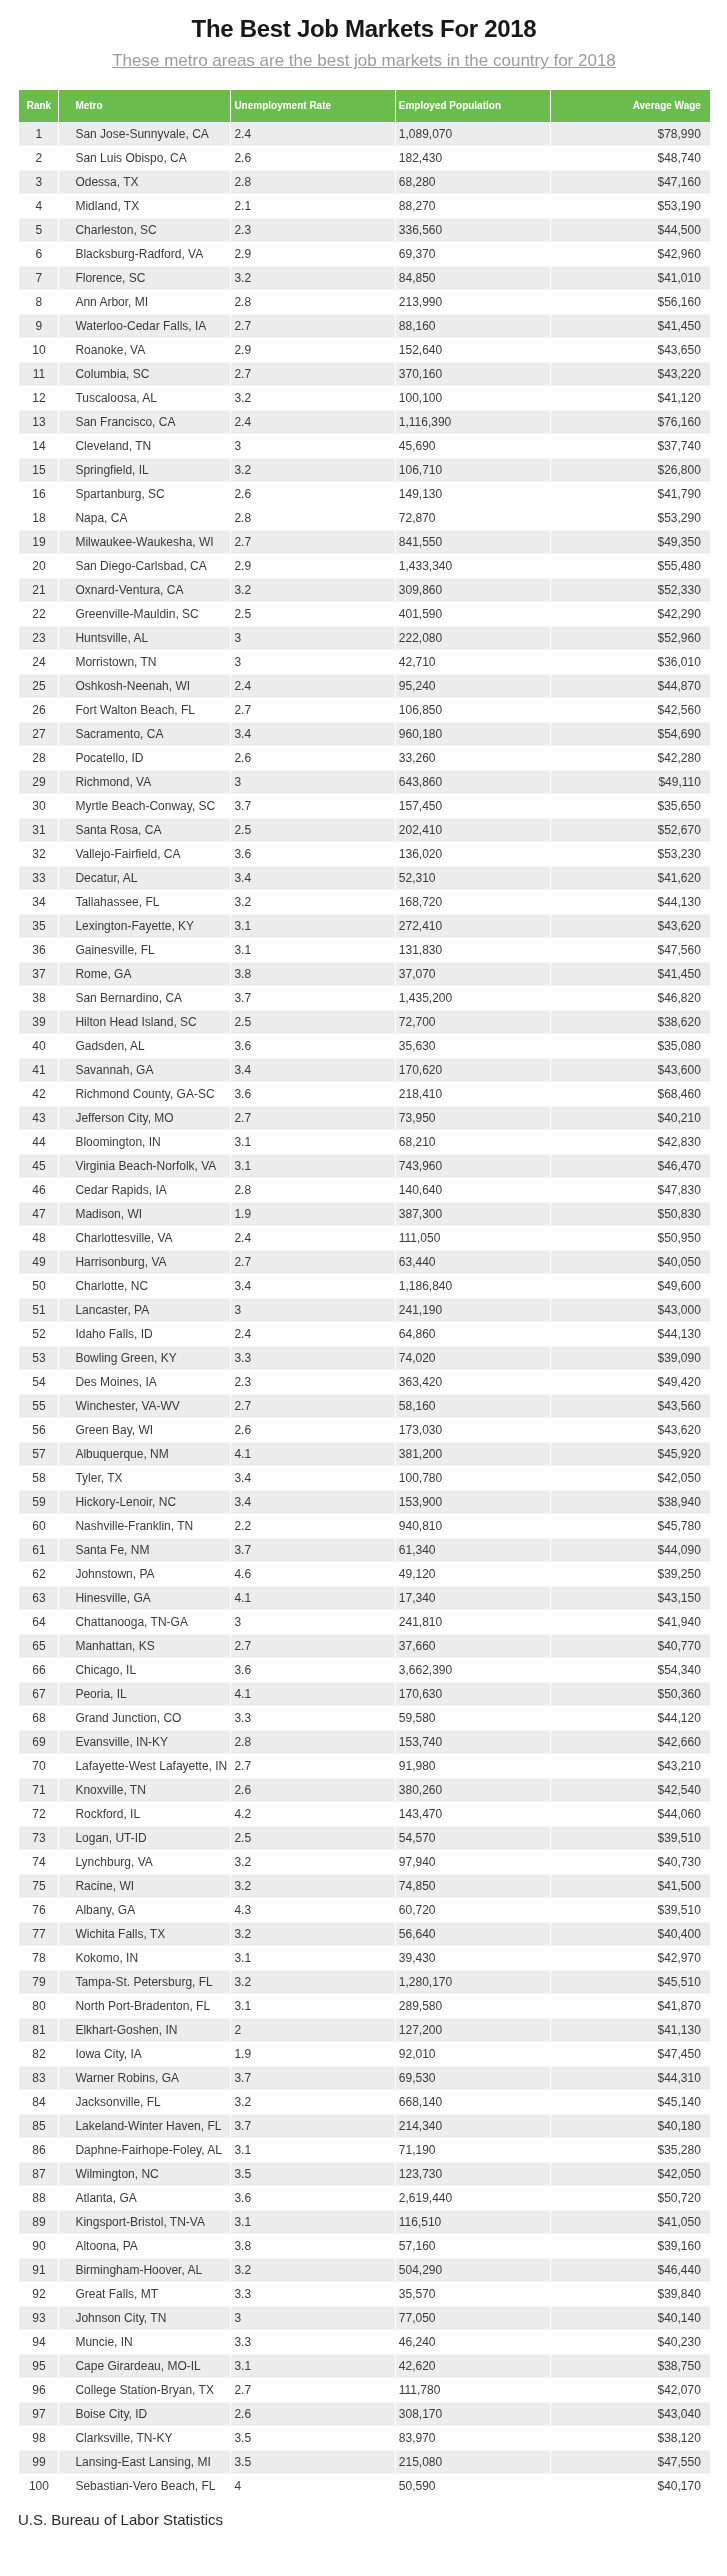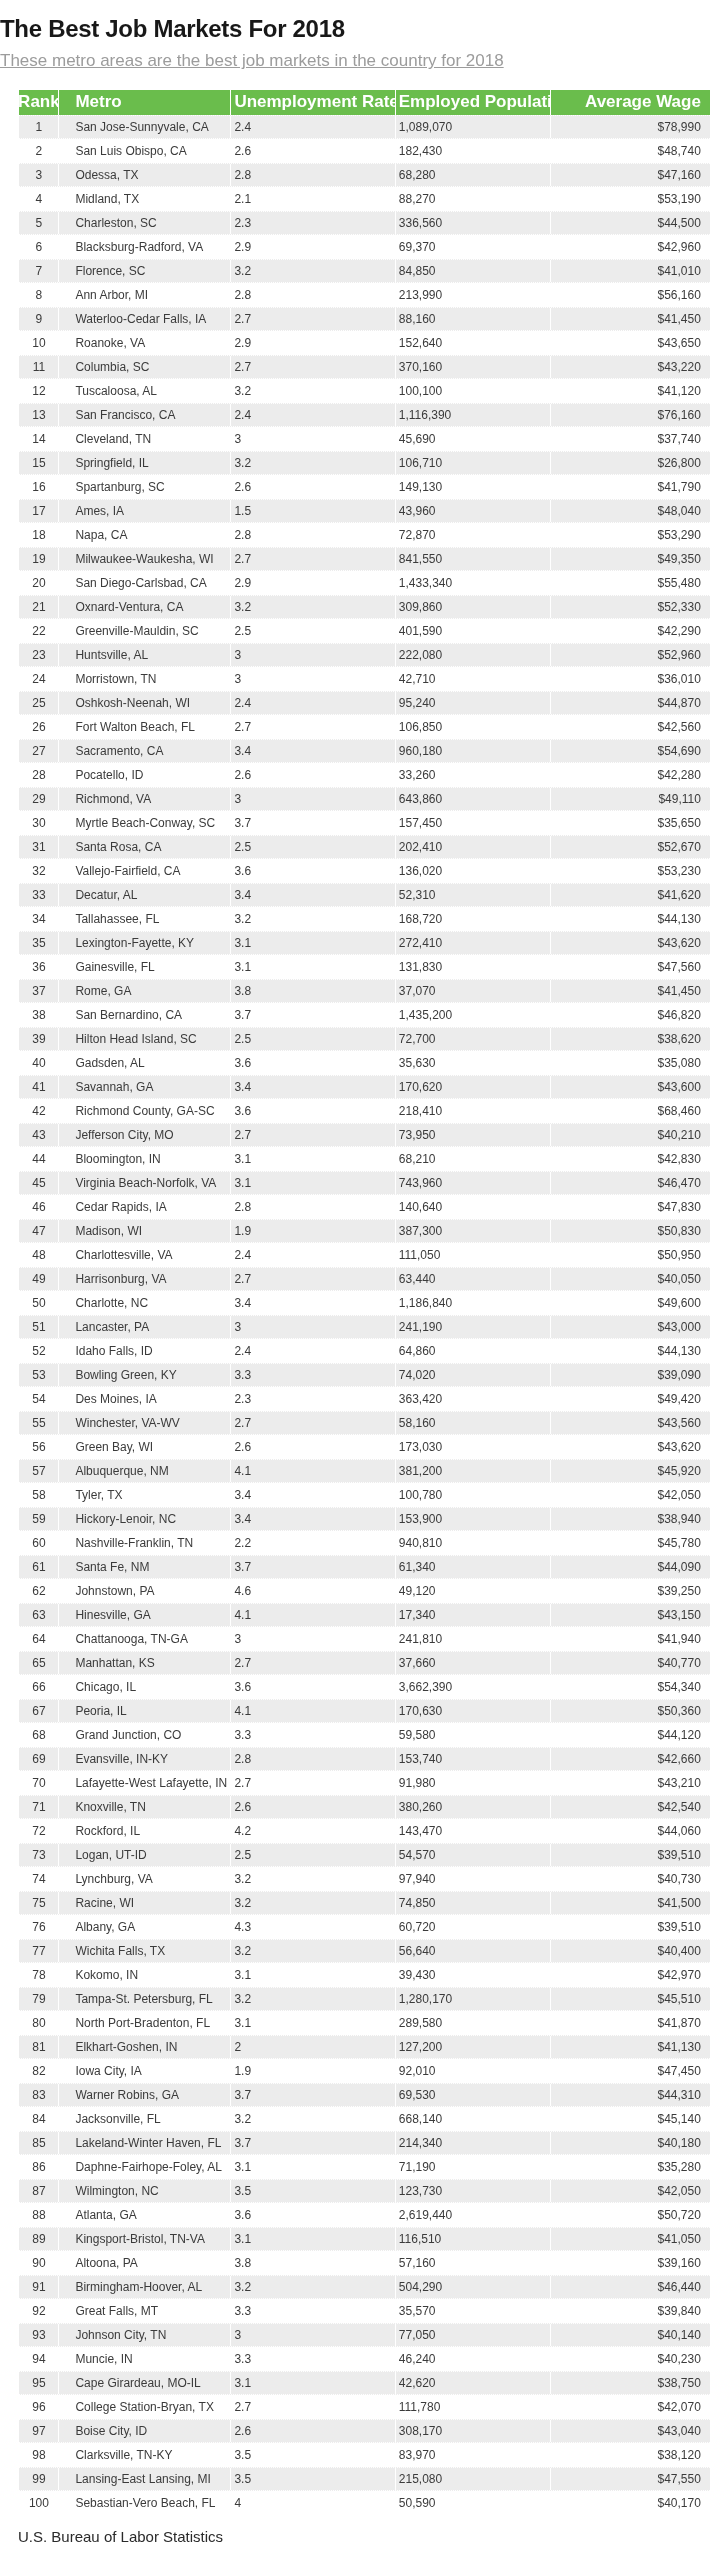--- a/index.html
+++ b/index.html
@@ -2,38 +2,38 @@
 <html style="font-size:9.7px"><head>
 <meta charset="utf-8">
 <style>
   * { margin:0; padding:0; box-sizing:border-box; }
   html,body { background:#fff; }
   body {
     width:728px; height:2576px; overflow:hidden;
     font-family:"Liberation Sans", sans-serif;
     -webkit-font-smoothing:antialiased;
   }
-  .masthead { text-align:left; padding-top:14.6px; }
+  .masthead { text-align:center; padding-top:14.6px; }
   .title {
     font-size:24px; font-weight:700; color:#181818;
     letter-spacing:-0.3px; line-height:27px;
   }
   .subtitle {
     margin-top:9.7px; font-size:17px; color:#9c9c9c;
     font-weight:400; line-height:19.4px;text-decoration:underline;
   }
   .table { margin:19px 0 0 19.4px; width:691px; }
   .grid-row {
     display:grid;
     grid-template-columns:39px 172px 165px 155px 159px;
     align-items:center;
   }
   .header-row {
-    height:25px; background:#6abd4c; color:#ffffff;
-    font-weight:700; font-size:17px;
+    height:32px; background:#6abd4c; color:#ffffff;
+    font-weight:700; font-size:10px;
   }
   .row { height:24px; font-size:12px; color:#3b3b3b; background:#ffffff; }
   .row.stripe {
     background:#ececec;
     border-top:1.2px dotted #ffffff;
     border-bottom:1.2px dotted #ffffff;
   }
   .hcell, .cell { height:100%; display:flex; align-items:center; overflow:hidden; white-space:nowrap; }
   .hcell + .hcell, .cell + .cell { border-left:1.8px solid #ffffff; }
   .col-rank  { justify-content:center; }
@@ -183,27 +183,20 @@
   </div>
 
   <div class="grid-row row">
     <div class="cell col-rank">16</div>
     <div class="cell col-metro">Spartanburg, SC</div>
     <div class="cell col-unemp">2.6</div>
     <div class="cell col-emp">149,130</div>
     <div class="cell col-wage">$41,790</div>
   </div>
 
-  <div class="grid-row row stripe">
-    <div class="cell col-rank">17</div>
-    <div class="cell col-metro">Ames, IA</div>
-    <div class="cell col-unemp">1.5</div>
-    <div class="cell col-emp">43,960</div>
-    <div class="cell col-wage">$48,040</div>
-  </div>
 
   <div class="grid-row row">
     <div class="cell col-rank">18</div>
     <div class="cell col-metro">Napa, CA</div>
     <div class="cell col-unemp">2.8</div>
     <div class="cell col-emp">72,870</div>
     <div class="cell col-wage">$53,290</div>
   </div>
 
   <div class="grid-row row stripe">

